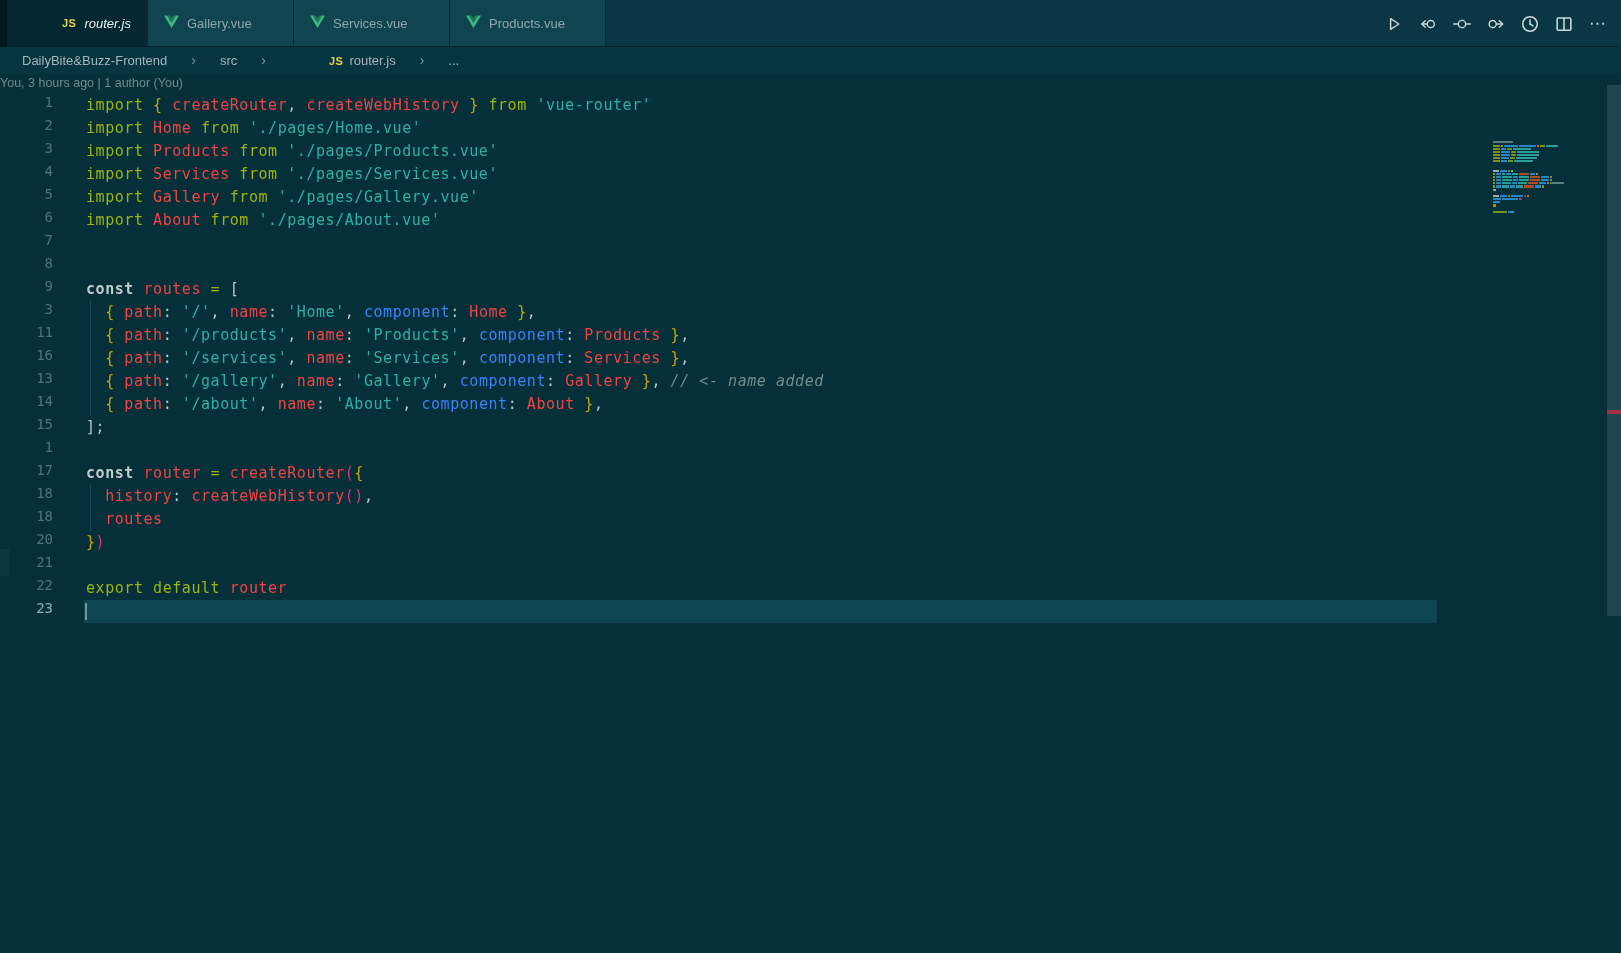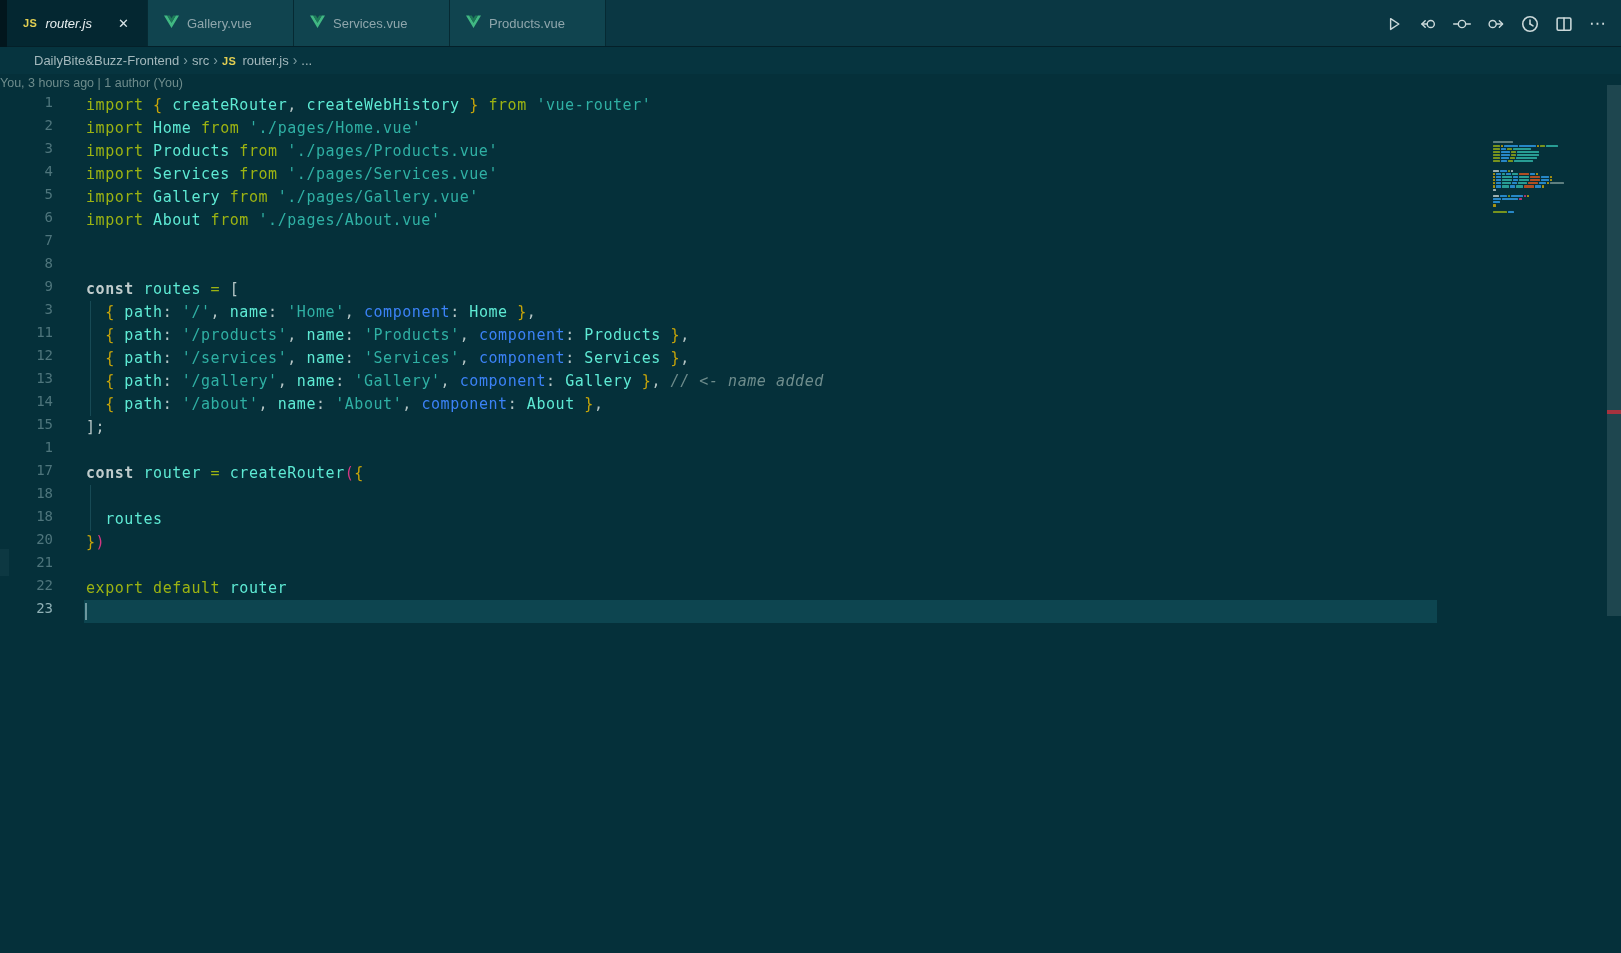--- a/index.html
+++ b/index.html
@@ -12,54 +12,54 @@
   .tabbar { position:relative; height:47px; background:#0a3743; display:flex;
             border-bottom:1px solid #042029; }
   .tab-left-edge { position:absolute; left:0; top:0; width:7px; height:47px; background:#02161d; }
   .tabs { display:flex; height:100%; margin-left:7px; }
   .tab { display:flex; align-items:center; gap:8px; padding:0 12px 0 16px;
          background:#10444f; border-right:1px solid #062a33; color:#8fa6ac;
          font-size:13px; cursor:pointer; }
   .tab.active { background:#042731; color:#e9f0f1; font-style:italic; }
   .tab .lbl { white-space:nowrap; }
   .jsbadge { color:#e3cf52; font-weight:700; font-style:normal; font-size:11px;
-             letter-spacing:.5px; font-family:"Liberation Sans",sans-serif; }
+             letter-spacing:.5px; font-family:"Liberation Sans",sans-serif;margin-left:39px; }
   .closex { margin-left:14px; color:#dbe6e8; font-size:13px; font-style:normal; padding:2px 4px; }
   .vueicon { display:inline-block; width:15px; height:14px; }
 
   .actions { position:absolute; right:12px; top:0; height:47px; display:flex;
              align-items:center; gap:12px; }
   .action { width:22px; height:22px; display:flex; align-items:center; justify-content:center;
             color:#ccd9da; cursor:pointer; }
   .action svg { stroke:#ccd9da; fill:none; stroke-width:1.25; stroke-linecap:round; stroke-linejoin:round; }
   .action.more { font-size:17px; letter-spacing:1px; color:#ccd9da; }
 
   
-  .breadcrumb { height:27px; display:flex; align-items:center; padding-left:34px;
-                background:#06343f; font-size:13px; color:#a3b8bc; gap:4px; }
+  .breadcrumb { height:27px; display:flex; align-items:center; padding-left:22px;
+                background:#06343f; font-size:13px; color:#a3b8bc; gap:24px; }
   .breadcrumb .sep { color:#7e9da3; font-size:14px; margin-top:-1px; }
   .breadcrumb .bc-item { display:flex; align-items:center; gap:6px; cursor:pointer; }
 
   
   .editor { position:absolute; top:75px; left:0; right:0; bottom:0; }
   .blame { height:19px; line-height:17px; font-size:12.5px;
            color:#6e8c8c; font-family:"Liberation Sans",sans-serif; }
   .code-lines { position:relative; }
   .crow { position:relative; display:flex; height:23px; line-height:23px; }
   .ln { flex:none; width:53px; text-align:right; color:#4e757c;
         font:14px "DejaVu Sans Mono", monospace; z-index:2; }
   .crow.cur .ln { color:#8fb0b5; }
   .ctext { position:relative; z-index:2; margin-left:33px; white-space:pre;
            font-family:"DejaVu Sans Mono", monospace; font-size:15px; letter-spacing:.55px; }
   .hl { position:absolute; left:84px; top:0; width:1353px; height:23px; background:#0d4550; z-index:0; }
   .caret { position:absolute; left:85px; top:3px; width:1.5px; height:17px; background:#9fc3c8; opacity:.65; z-index:3; }
   .guide { position:absolute; left:90px; top:0; bottom:0; width:1px; background:#174a55; z-index:1; }
 
   .tk-kw { color:#9cb312; }
-  .tk-id { color:#5eead4; }
+  .tk-id { color:#ef4444; }
   .tk-str { color:#2fb0a4; }
   .tk-or { color:#3b82f6; }
   .tk-st { color:#c0cccc; font-weight:bold; }
   .tk-cb { color:#c7a509; }
   .tk-pp { color:#d33682; }
   .tk-pn { color:#b6c6c6; }
   .tk-op { color:#9cb312; }
   .tk-cm { color:#6e8c8c; font-style:italic; }
 
   
@@ -215,21 +215,21 @@
           <span class="ln">3</span>
           <span class="ctext"><span class="tk-pn">  </span><span class="tk-cb">{ </span><span class="tk-id">path</span><span class="tk-pn">: </span><span class="tk-str">'/'</span><span class="tk-pn">, </span><span class="tk-id">name</span><span class="tk-pn">: </span><span class="tk-str">'Home'</span><span class="tk-pn">, </span><span class="tk-or">component</span><span class="tk-pn">: </span><span class="tk-id">Home</span><span class="tk-cb"> }</span><span class="tk-pn">,</span></span>
         </div>
         <div class="crow">
           <div class="guide"></div>
           <span class="ln">11</span>
           <span class="ctext"><span class="tk-pn">  </span><span class="tk-cb">{ </span><span class="tk-id">path</span><span class="tk-pn">: </span><span class="tk-str">'/products'</span><span class="tk-pn">, </span><span class="tk-id">name</span><span class="tk-pn">: </span><span class="tk-str">'Products'</span><span class="tk-pn">, </span><span class="tk-or">component</span><span class="tk-pn">: </span><span class="tk-id">Products</span><span class="tk-cb"> }</span><span class="tk-pn">,</span></span>
         </div>
         <div class="crow">
           <div class="guide"></div>
-          <span class="ln">12</span>
+          <span class="ln">16</span>
           <span class="ctext"><span class="tk-pn">  </span><span class="tk-cb">{ </span><span class="tk-id">path</span><span class="tk-pn">: </span><span class="tk-str">'/services'</span><span class="tk-pn">, </span><span class="tk-id">name</span><span class="tk-pn">: </span><span class="tk-str">'Services'</span><span class="tk-pn">, </span><span class="tk-or">component</span><span class="tk-pn">: </span><span class="tk-id">Services</span><span class="tk-cb"> }</span><span class="tk-pn">,</span></span>
         </div>
         <div class="crow">
           <div class="guide"></div>
           <span class="ln">13</span>
           <span class="ctext"><span class="tk-pn">  </span><span class="tk-cb">{ </span><span class="tk-id">path</span><span class="tk-pn">: </span><span class="tk-str">'/gallery'</span><span class="tk-pn">, </span><span class="tk-id">name</span><span class="tk-pn">: </span><span class="tk-str">'Gallery'</span><span class="tk-pn">, </span><span class="tk-or">component</span><span class="tk-pn">: </span><span class="tk-id">Gallery</span><span class="tk-cb"> }</span><span class="tk-pn">,</span><span class="tk-cm"> // &lt;- name added</span></span>
         </div>
         <div class="crow">
           <div class="guide"></div>
           <span class="ln">14</span>
@@ -243,20 +243,21 @@
           <span class="ln">1</span>
           <span class="ctext"></span>
         </div>
         <div class="crow">
           <span class="ln">17</span>
           <span class="ctext"><span class="tk-st">const </span><span class="tk-id">router</span><span class="tk-op"> = </span><span class="tk-id">createRouter</span><span class="tk-pp">(</span><span class="tk-cb">{</span></span>
         </div>
         <div class="crow">
           <div class="guide"></div>
           <span class="ln">18</span>
+          <span class="ctext"><span class="tk-pn">  </span><span class="tk-id">history</span><span class="tk-pn">: </span><span class="tk-id">createWebHistory</span><span class="tk-pp">()</span><span class="tk-pn">,</span></span>
         </div>
         <div class="crow">
           <div class="guide"></div>
           <span class="ln">18</span>
           <span class="ctext"><span class="tk-pn">  </span><span class="tk-id">routes</span></span>
         </div>
         <div class="crow">
           <span class="ln">20</span>
           <span class="ctext"><span class="tk-cb">}</span><span class="tk-pp">)</span></span>
         </div>

